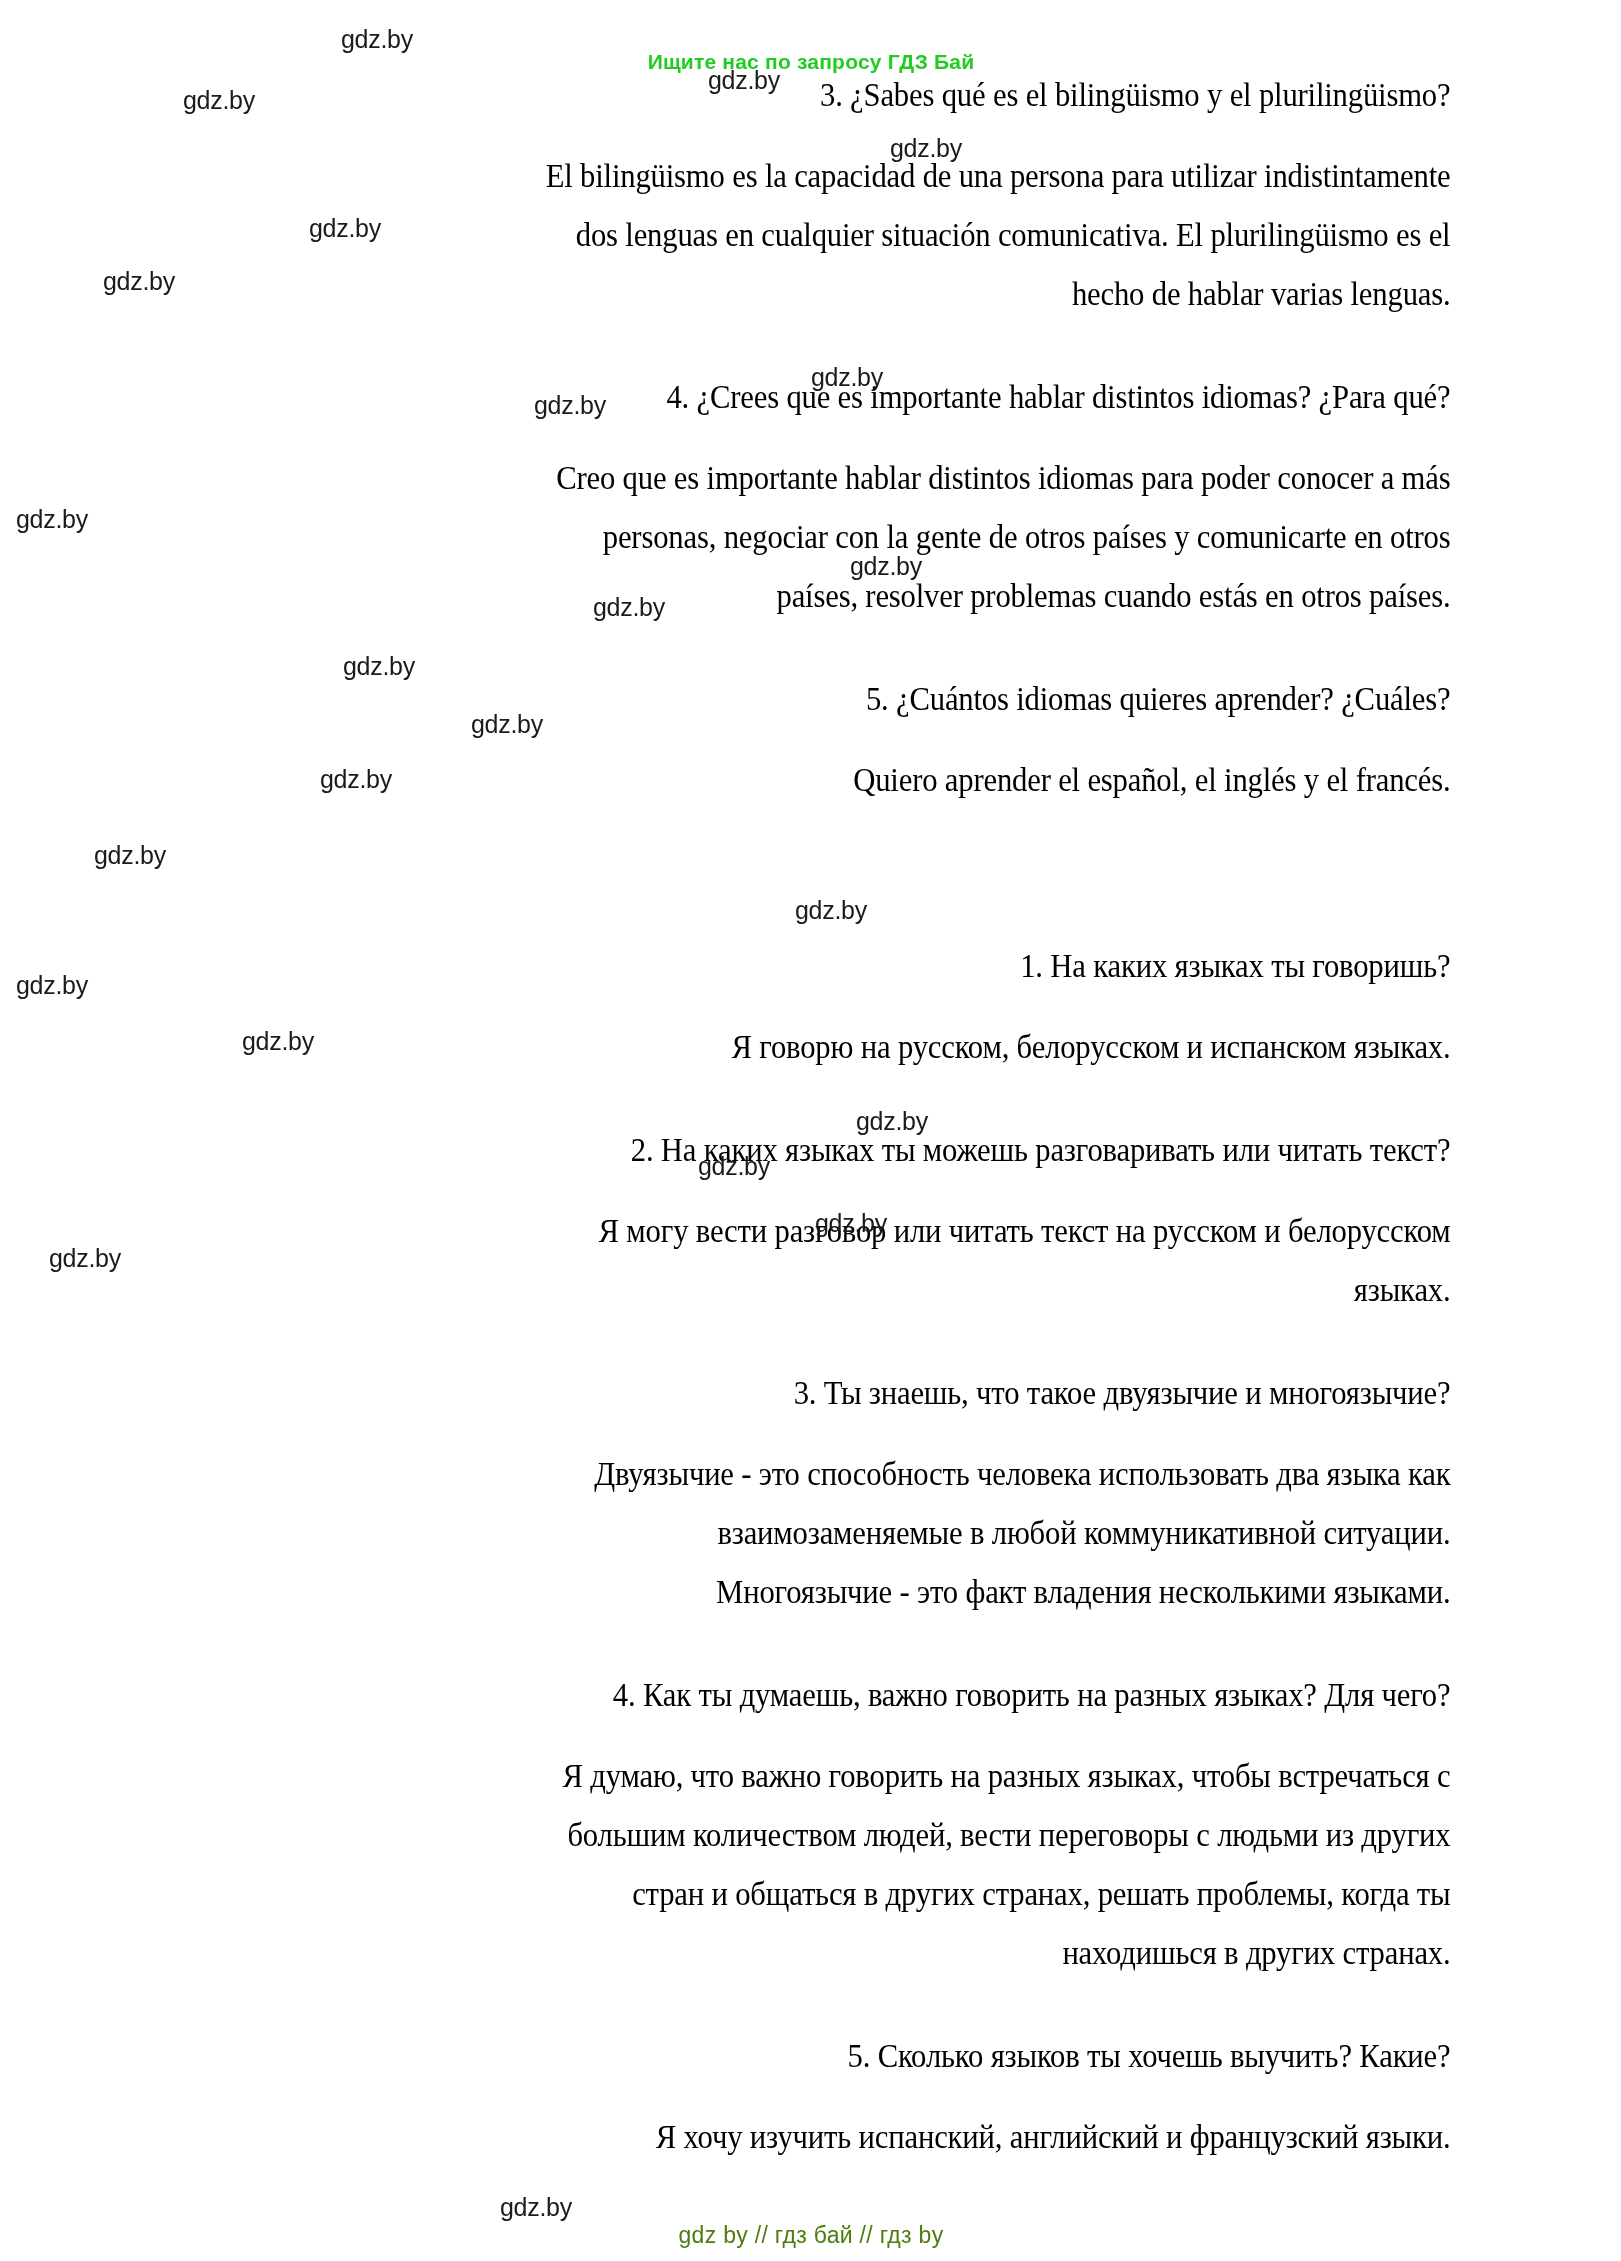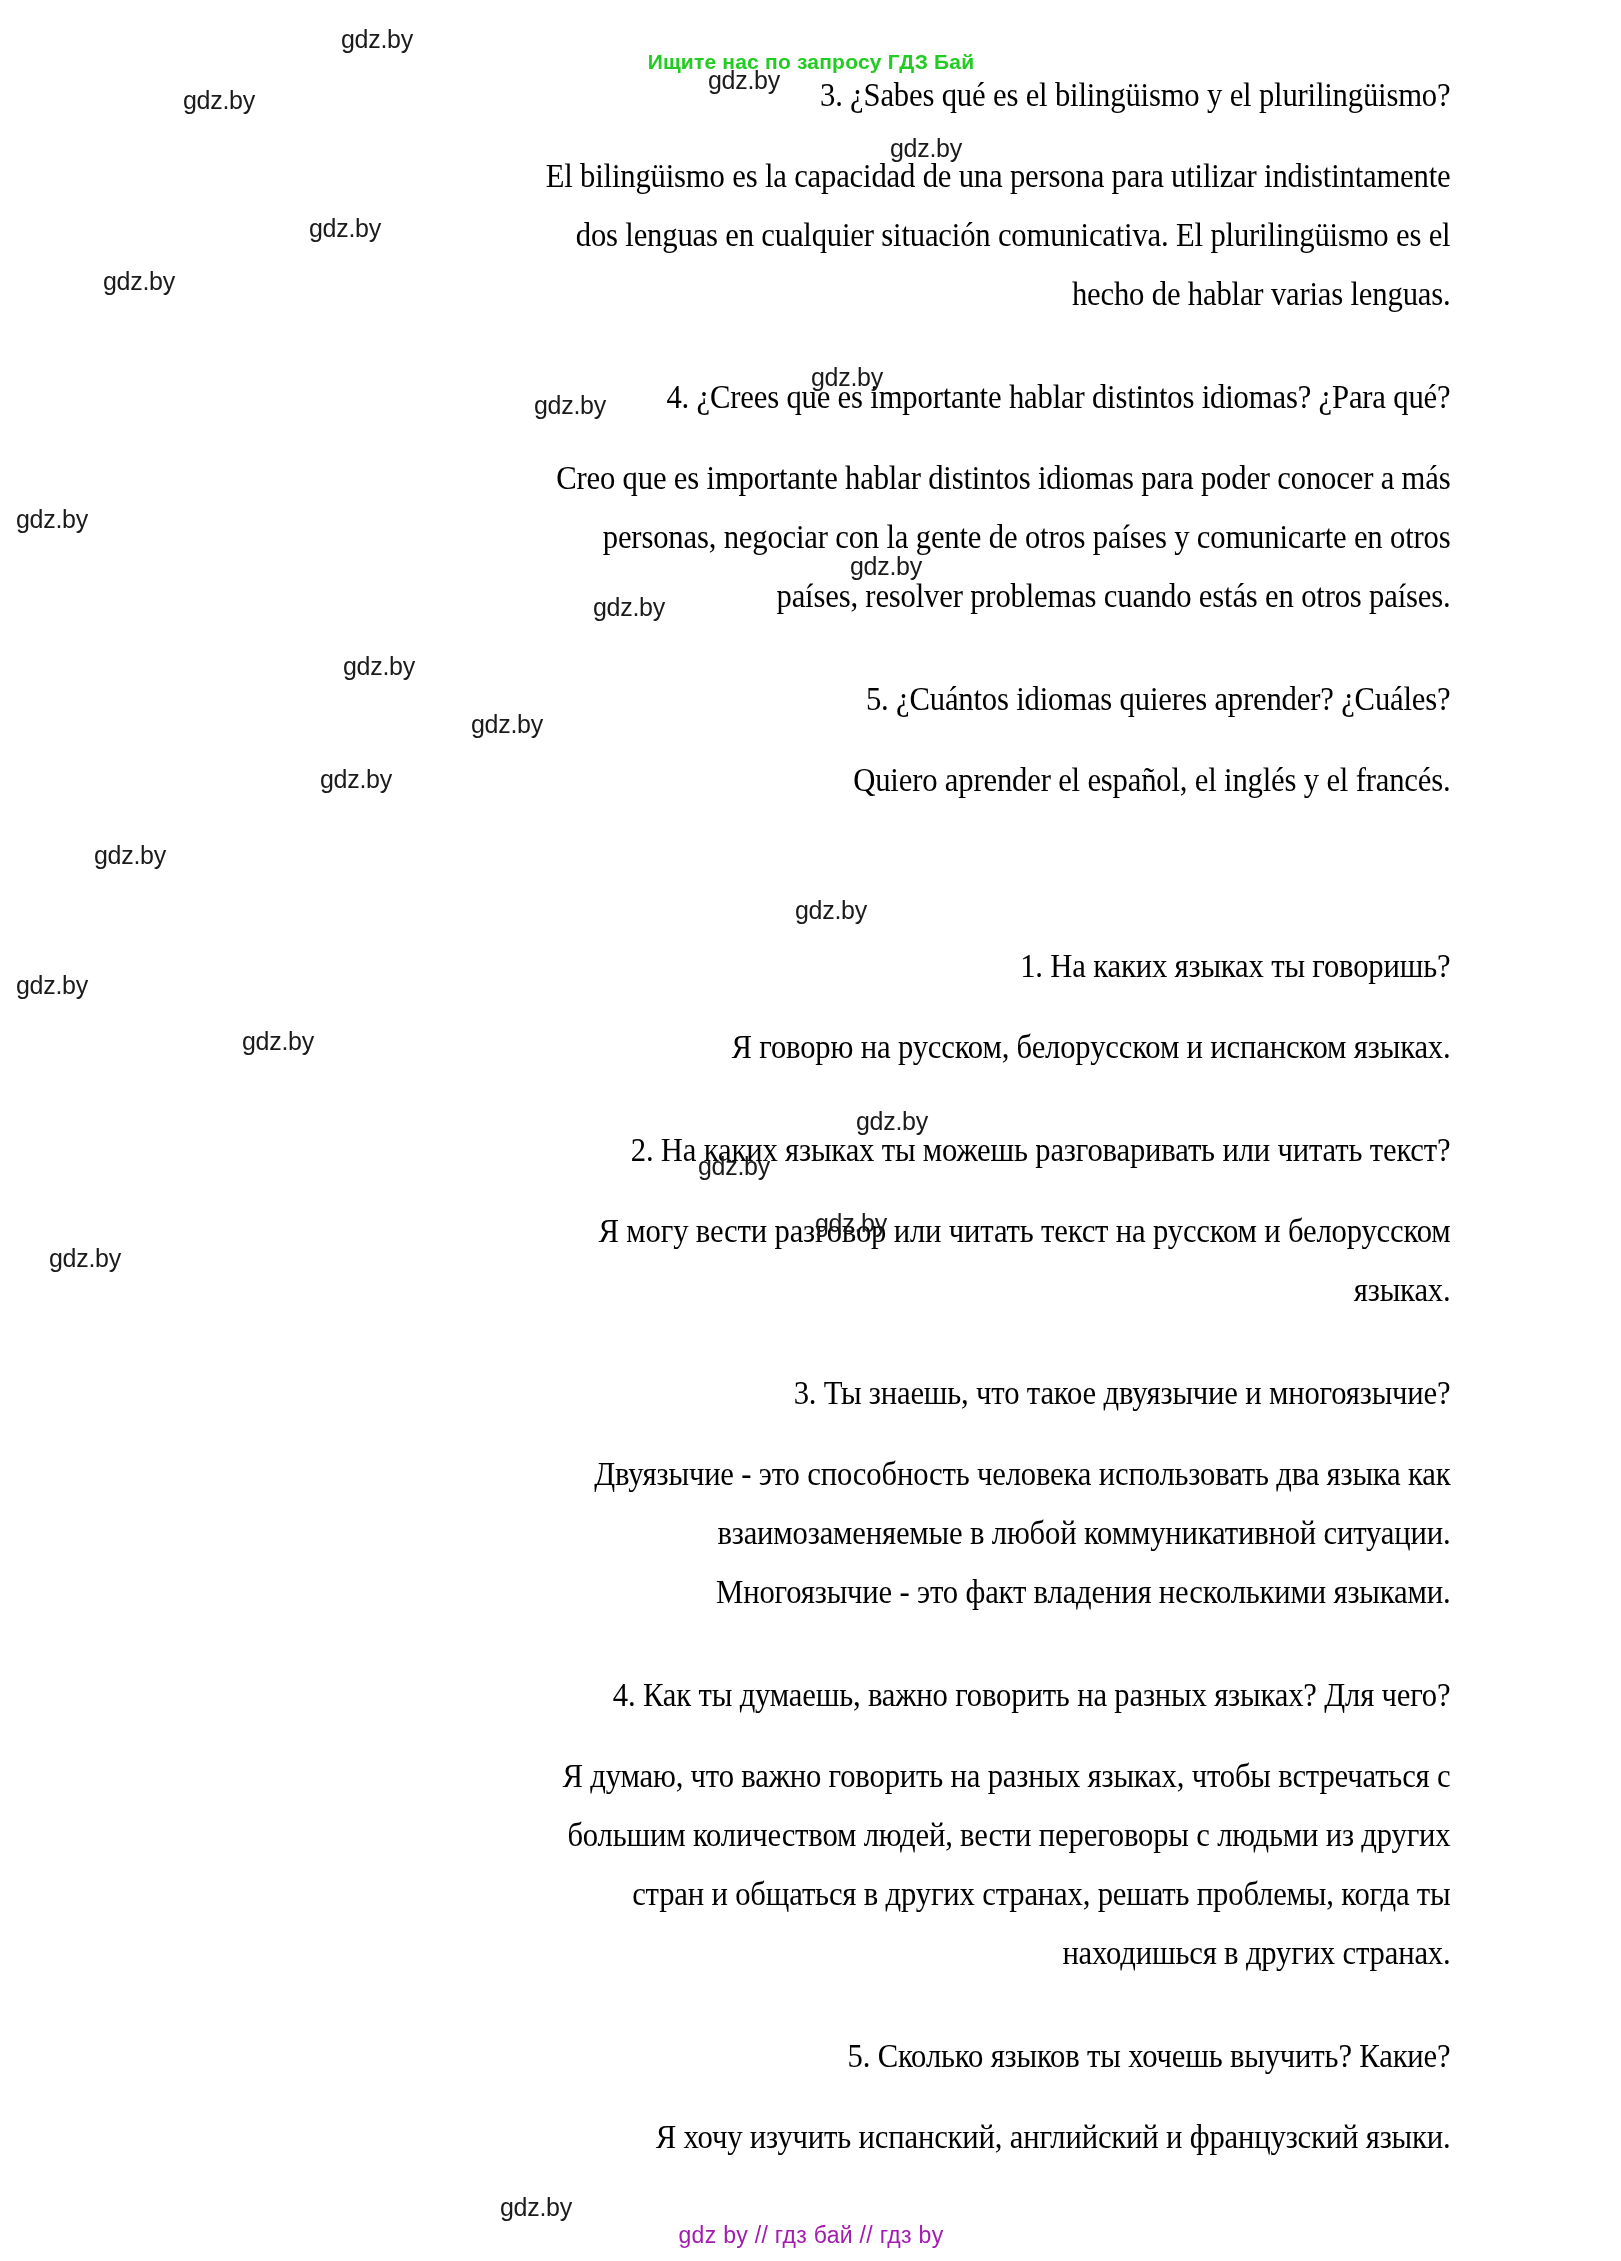--- a/index.html
+++ b/index.html
@@ -66,21 +66,21 @@
   }
   
   .site-footer {
     position: absolute;
     bottom: 12px;
     left: 0;
     width: 1622px;
     text-align: center;
     font-family: "Liberation Sans", "DejaVu Sans", sans-serif;
     font-size: 23px;
-    color: #a21caf;
+    color: #4d7c0f;
     white-space: nowrap;
     letter-spacing: 0.3px;
   }
 </style>
 </head>
 <body>
 
 <div id="page">
 
   <div class="site-header">Ищите нас по запросу ГДЗ Бай</div>

